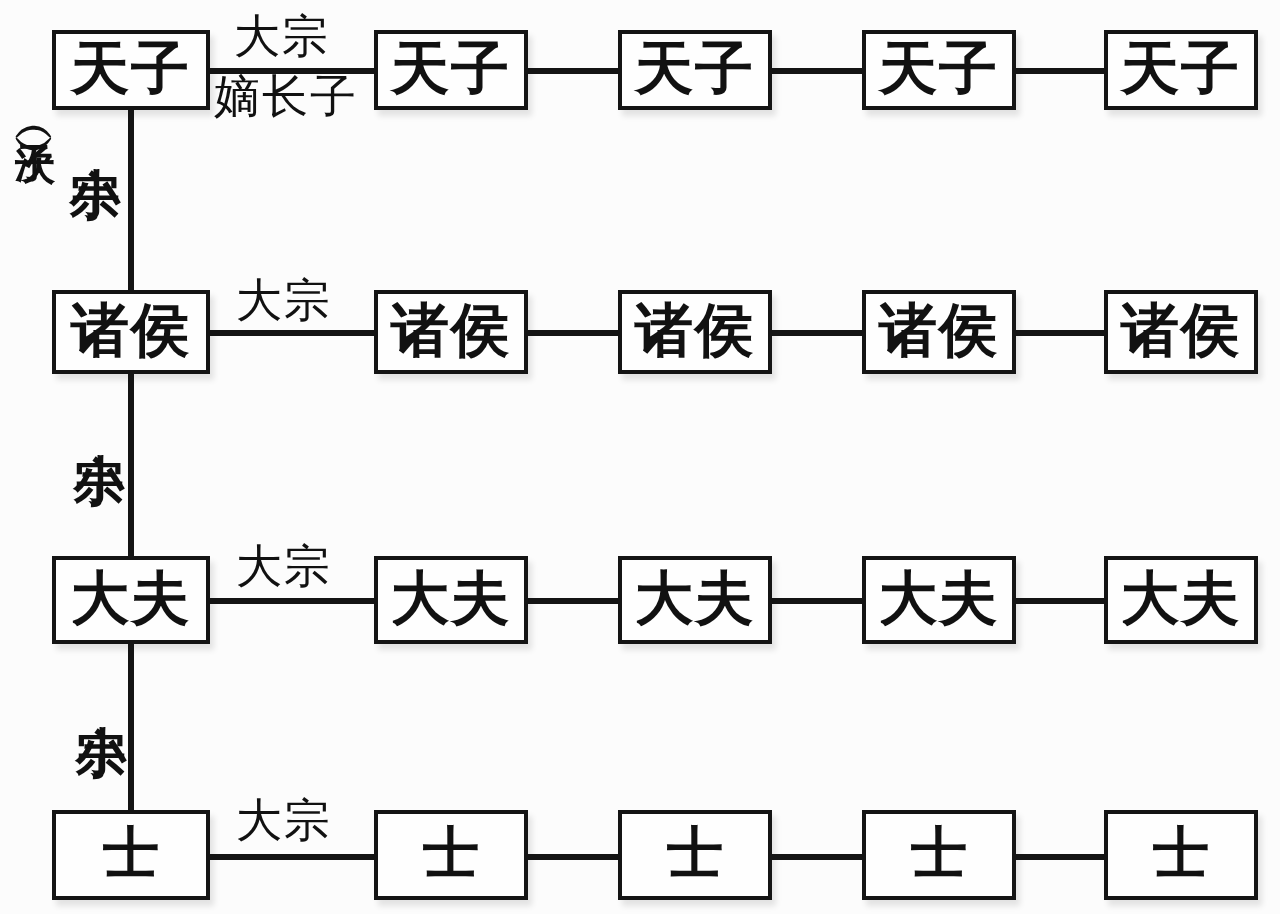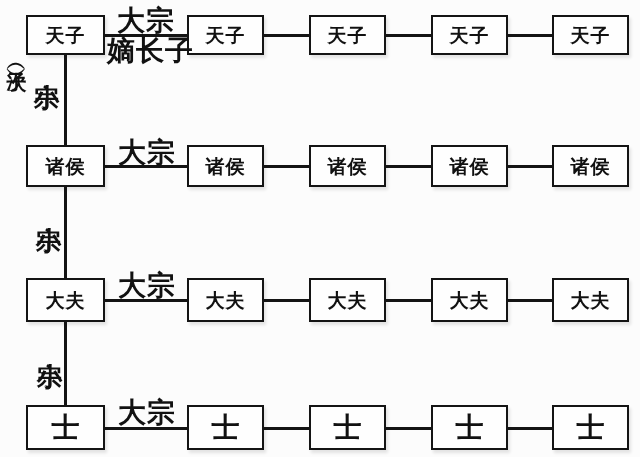--- a/index.html
+++ b/index.html
@@ -6,29 +6,29 @@
   .canvas{
     position:relative;width:640px;height:457px;overflow:hidden;
     background:#fcfcfc;
     font-family:"Liberation Serif","DejaVu Serif",serif;
     color:#111;
   }
   .node{
     position:absolute;box-sizing:border-box;
     border:2.5px solid #141414;background:#fefefe;
     display:flex;align-items:center;justify-content:center;
-    font-weight:bold;font-size:19px;letter-spacing:1px;line-height:1;
+    font-weight:bold;font-size:29px;letter-spacing:1px;line-height:1;
     box-shadow:2px 3px 3px rgba(0,0,0,0.10);
     white-space:nowrap;
   }
   .node.single{font-size:28px;letter-spacing:0;}
   .hline{position:absolute;height:3px;background:#141414;}
   .vline{position:absolute;width:3px;background:#141414;}
   .link-label{
-    position:absolute;font-weight:bold;font-size:28px;letter-spacing:1px;
+    position:absolute;font-weight:normal;font-size:23px;letter-spacing:1px;
     line-height:1;white-space:nowrap;
   }
   .v-label{
     position:absolute;writing-mode:vertical-rl;font-weight:bold;
     line-height:1;letter-spacing:1px;white-space:nowrap;
   }
   .v-label.xiaozong{font-size:25px;}
   .v-label.cizi{font-size:20px;letter-spacing:0;}
 </style>
 </head>

